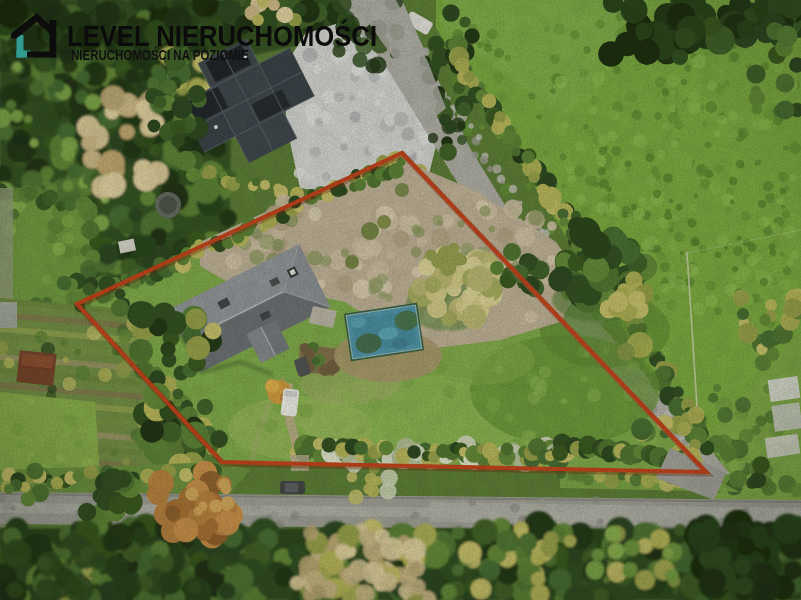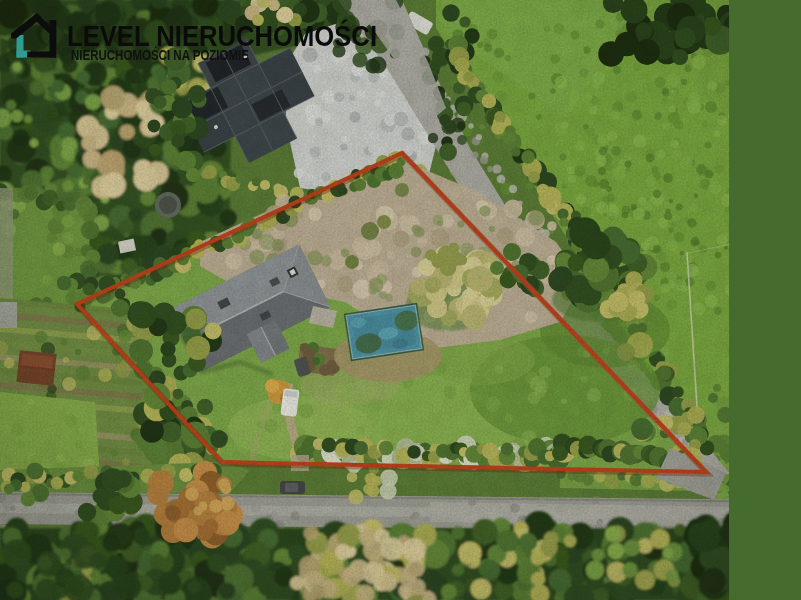--- a/index.html
+++ b/index.html
@@ -1,13 +1,13 @@
 <!DOCTYPE html>
 <html><head><meta charset="utf-8"><title>plot</title>
-<style>html,body{margin:0;padding:0;background:#456b2f;font-family:"Liberation Sans",sans-serif;}#wrap{width:729px;height:600px;overflow:hidden;position:relative;}</style></head>
+<style>html,body{margin:0;padding:0;background:#456b2f;font-family:"Liberation Sans",sans-serif;}#wrap{width:801px;height:600px;overflow:hidden;position:relative;}</style></head>
 <body>
 <div id="wrap">
 <svg xmlns="http://www.w3.org/2000/svg" width="801" height="600" viewBox="0 0 801 600">
 <defs>
 <filter id="noiseD" x="0" y="0" width="801" height="600" filterUnits="userSpaceOnUse">
 <feTurbulence type="fractalNoise" baseFrequency="0.55" numOctaves="2" seed="7" stitchTiles="stitch"></feTurbulence>
 <feColorMatrix type="luminanceToAlpha"></feColorMatrix>
 <feComponentTransfer>
             <feFuncA type="linear" slope="1.1" intercept="-0.3"></feFuncA>
           </feComponentTransfer>

